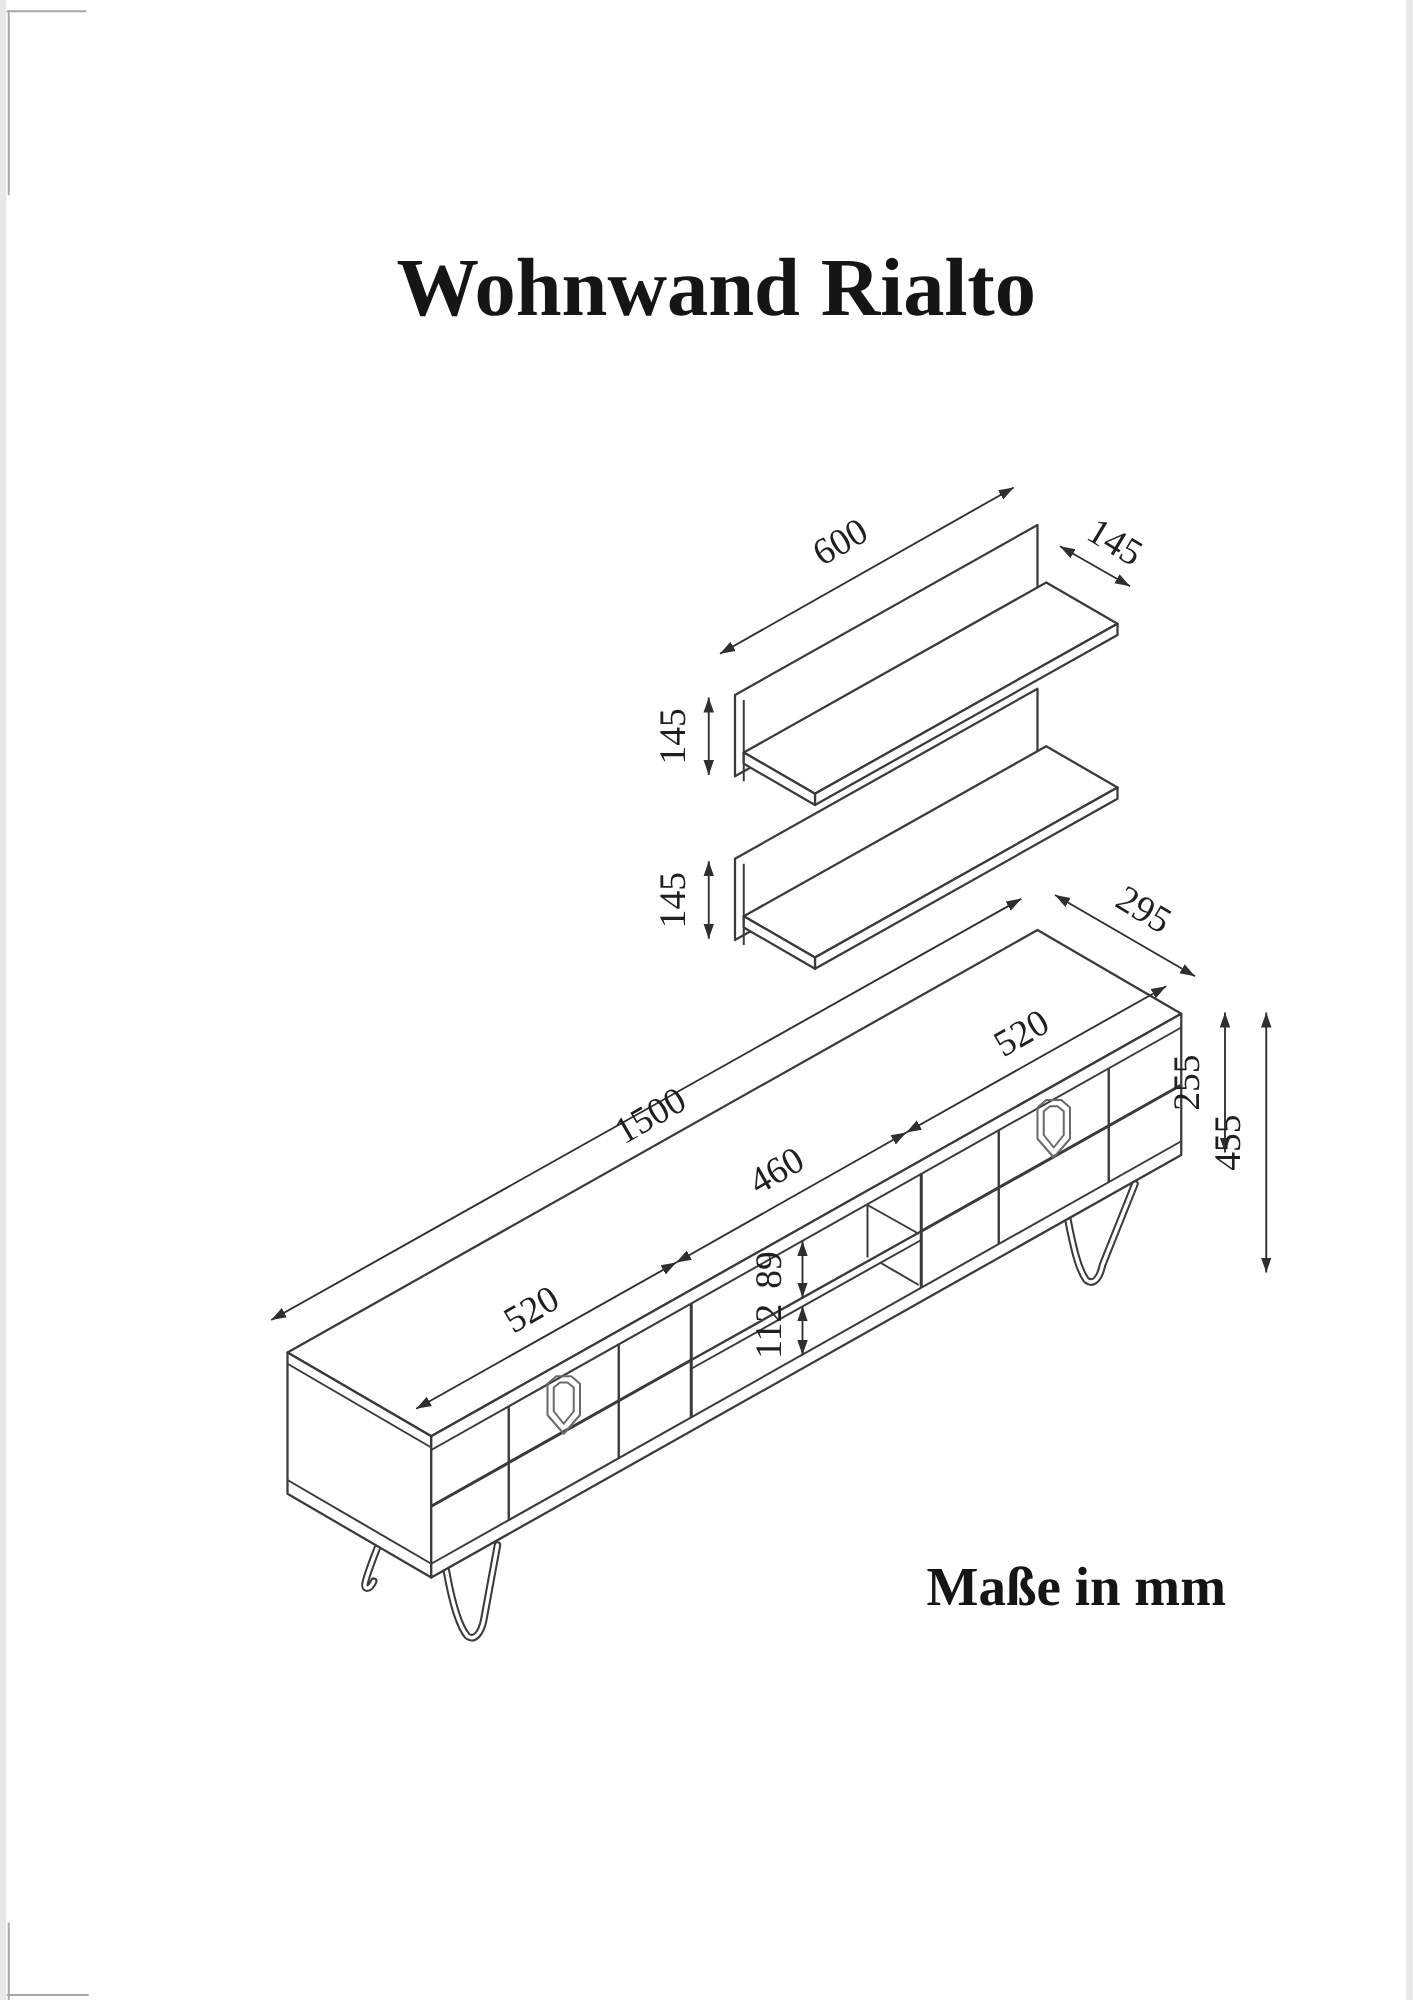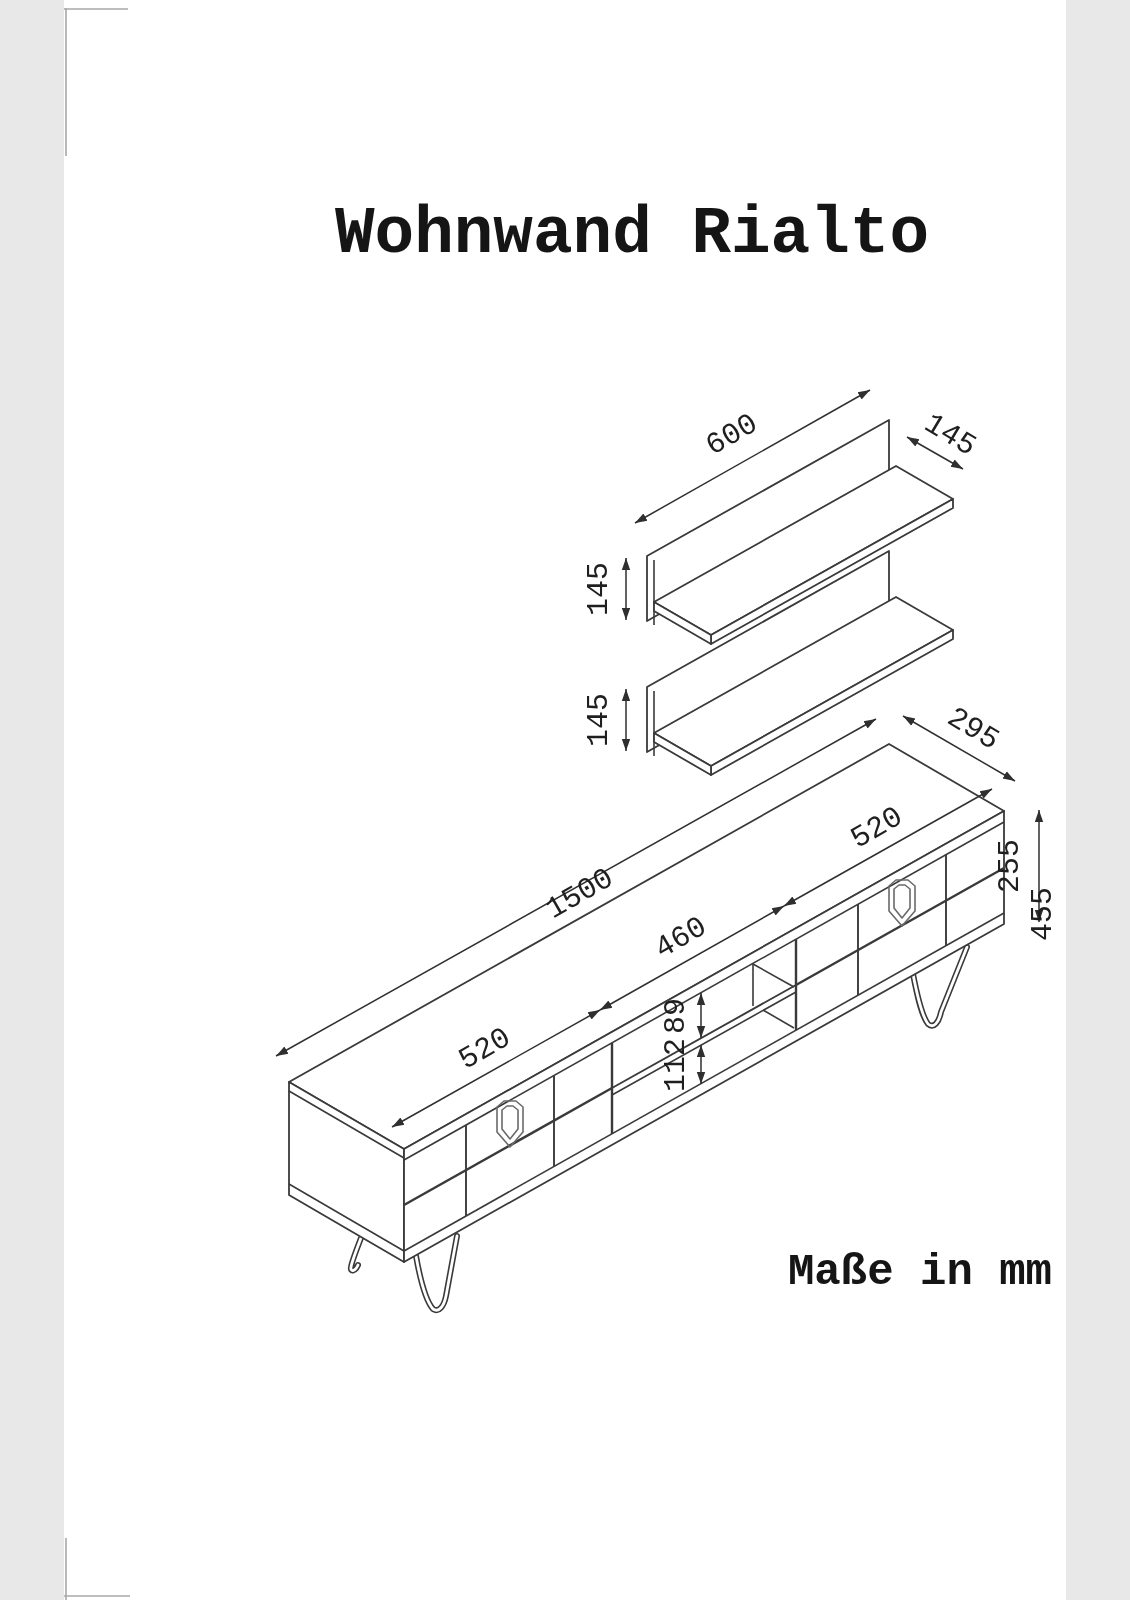--- a/index.html
+++ b/index.html
@@ -1,19 +1,19 @@
 <!DOCTYPE html>
 <html><head>
 <meta charset="utf-8">
 <style>
   html,body{margin:0;padding:0;background:#e8e8e8;}
   .page{
-    position:relative;width:1002px;height:1600px;background:#ffffff;
+    position:relative;width:1120px;height:1600px;background:#ffffff;
     margin:0 auto;overflow:hidden;
-    font-family:Liberation Mono, monospace;
+    font-family:Liberation Serif, serif;
   }
   svg{display:block;}
   .outline{fill:#ffffff;stroke:#3a3a3a;stroke-width:1.8;stroke-linejoin:round;}
   .thin{stroke:#3a3a3a;stroke-width:1.6;fill:none;}
   .divider{stroke:#3a3a3a;stroke-width:2.4;fill:none;}
   .doorline{stroke:#3a3a3a;stroke-width:1.9;fill:none;}
   .dim{stroke:#2f2f2f;stroke-width:1.5;fill:none;}
   .dimtext{fill:#1f1f1f;font-size:30px;font-weight:400;}
   .title-text{fill:#151515;font-size:66px;font-weight:700;}
   .note-text{fill:#151515;font-size:44px;font-weight:700;}

